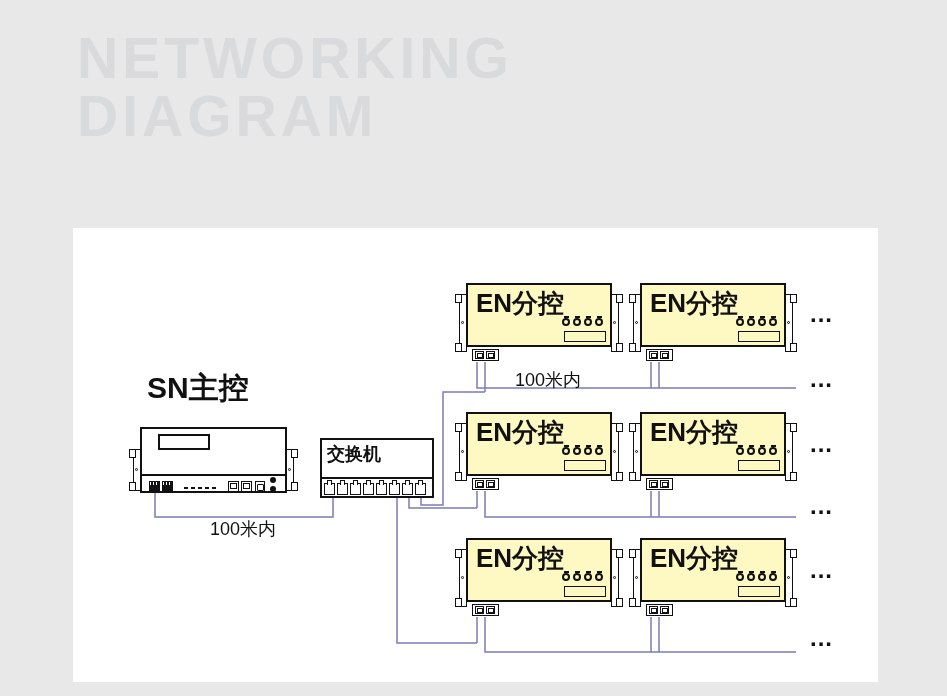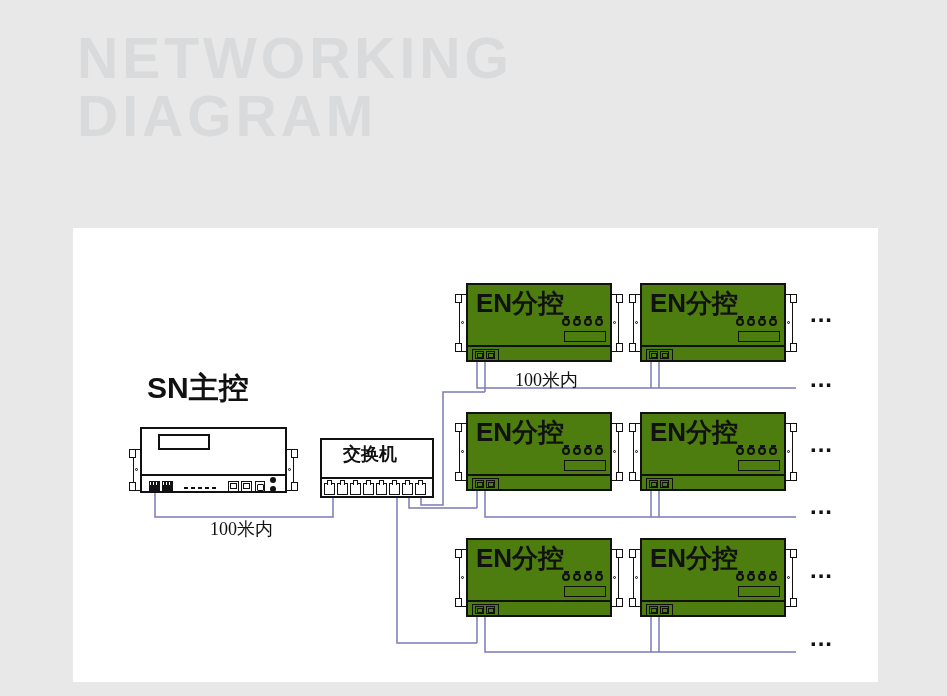--- a/index.html
+++ b/index.html
@@ -52,44 +52,44 @@
   .oport{position:absolute;top:5px;width:11px;height:11px;border:1px solid var(--ink);}
   .oport::before{content:"";position:absolute;top:1px;left:1px;right:1px;height:4px;border:1px solid var(--ink);}
   .oport.p1{left:86px;} .oport.p2{left:99px;}
   .sq-port{position:absolute;left:113px;top:5px;width:10px;height:11px;border:1px solid var(--ink);}
   .sq-port::before{content:"";position:absolute;left:1px;top:2px;width:5px;height:5px;border:1px solid var(--ink);border-radius:1px;}
   .dot-col{position:absolute;left:128px;top:1px;}
   .dot-col i{display:block;width:6px;height:6px;border-radius:50%;background:var(--ink);margin-bottom:3px;}
 
   
   .switch-box{position:absolute;left:320px;top:438px;width:114px;height:60px;border:2px solid var(--ink);background:#fff;z-index:1;}
-  .switch-label{position:absolute;left:5px;top:2px;font-size:18px;font-weight:800;color:var(--ink);white-space:nowrap;margin-left:16px;}
+  .switch-label{position:absolute;left:5px;top:2px;font-size:18px;font-weight:800;color:var(--ink);white-space:nowrap;}
   .switch-strip{position:absolute;left:0;right:0;top:37px;bottom:0;border-top:2px solid var(--ink);
          display:flex;align-items:flex-end;padding:0 1px 1px 2px;gap:2px;}
   .rj45{position:relative;width:11px;height:12px;border:1px solid var(--ink);background:#fff;}
   .rj45::before{content:"";position:absolute;top:-4px;left:2px;right:2px;height:4px;
          border:1px solid var(--ink);border-bottom:none;background:#fff;}
 
   
-  .en-box{position:absolute;width:146px;height:79px;border:2px solid var(--ink);background:#4d7c0f;z-index:1;}
+  .en-box{position:absolute;width:146px;height:64px;border:2px solid var(--ink);background:#fef9c3;z-index:1;}
   .en-box .ear{height:58px;top:9px;}
   .en-box .ear.l{left:-9px;} .en-box .ear.r{right:-9px;}
   .en-label{position:absolute;left:8px;top:1px;font-size:26px;font-weight:800;color:var(--ink);white-space:nowrap;}
   .leds{position:absolute;left:94px;top:33px;display:flex;gap:3px;}
   .led{position:relative;width:8px;height:8px;border:2px solid var(--ink);border-radius:50%;}
   .led::before{content:"";position:absolute;top:-4px;left:0;width:5px;height:2px;background:var(--ink);}
   .en-screen{position:absolute;left:96px;top:46px;width:42px;height:11px;border:1px solid var(--ink);}
   .en-strip{position:absolute;left:0;right:0;top:60px;height:0;border-top:2px solid var(--ink);}
   .en-ports{position:absolute;left:4px;top:64px;width:27px;height:12px;border:1px solid var(--ink);display:flex;gap:2px;
          align-items:center;padding-left:2px;}
   .mport{position:relative;width:9px;height:8px;border:1px solid var(--ink);}
   .mport::before{content:"";position:absolute;left:1px;top:1px;width:4px;height:3px;border:1px solid var(--ink);}
 
   
-  .distance{position:absolute;font-family:Liberation Serif, serif;
+  .distance{position:absolute;font-family:Liberation Sans, sans-serif;
          font-size:18px;color:var(--ink);white-space:nowrap;}
   .dist-1{left:210px;top:517px;}
   .dist-2{left:515px;top:368px;}
   .dots{position:absolute;left:810px;font-weight:800;font-size:24px;line-height:0;letter-spacing:1px;color:var(--ink);}
 
   
   .wiring{position:absolute;left:0;top:0;width:947px;height:696px;pointer-events:none;z-index:0;}
 </style>
 </head>
 <body>

